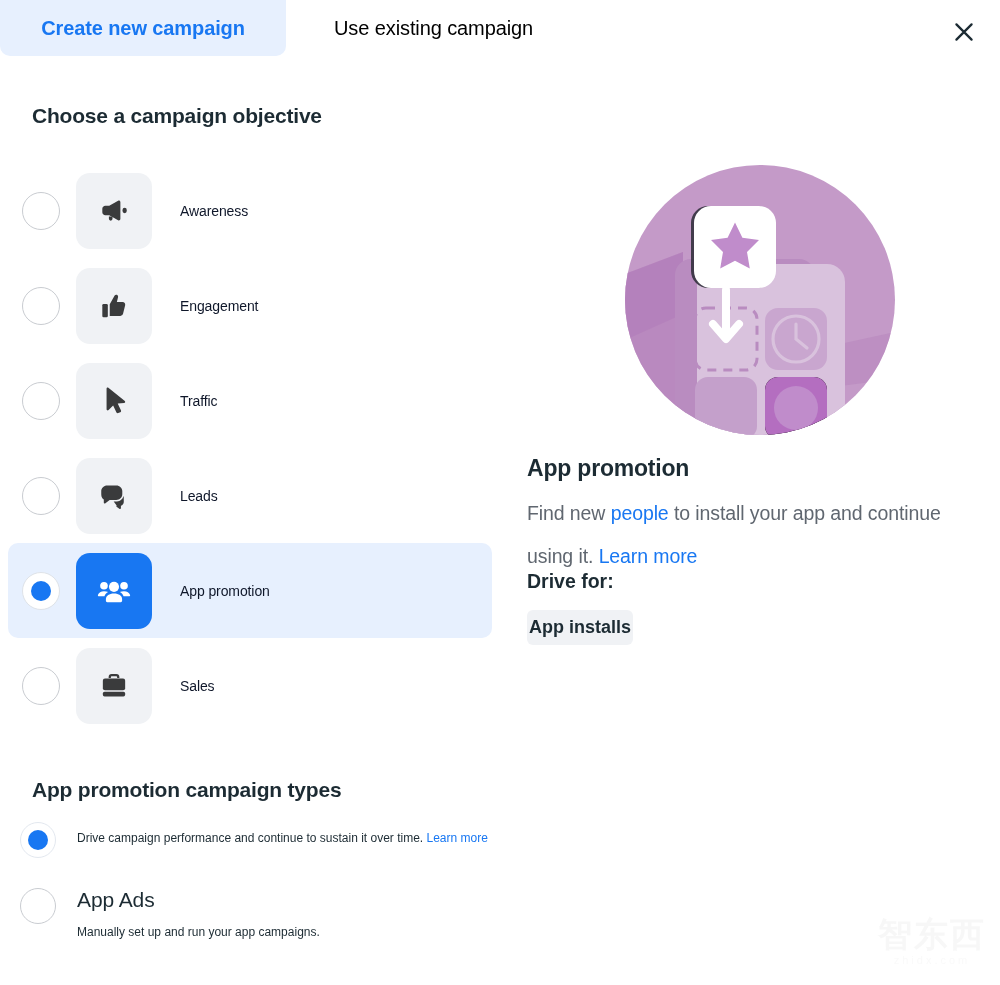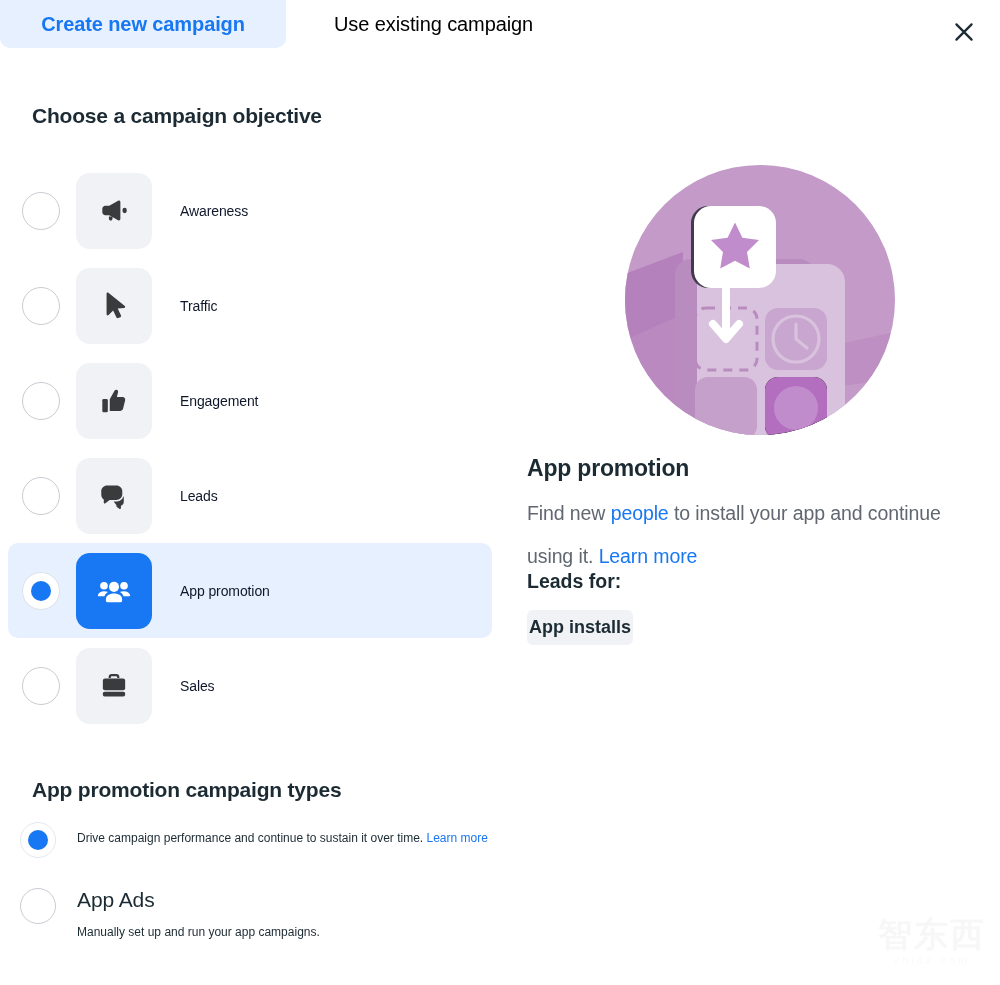--- a/index.html
+++ b/index.html
@@ -23,21 +23,21 @@
   
   .tabbar {
     position: absolute;
     top: 0; left: 0;
     width: 1000px;
     height: 58px;
     display: flex;
     align-items: flex-start;
   }
   .tab {
-    height: 48px;
+    height: 56px;
     display: flex;
     align-items: center;
     justify-content: center;
     padding: 12px 22px;
     font-size: 20px;
     letter-spacing: -0.1px;
     cursor: pointer;
     white-space: nowrap;
   }
   .tab.active {
@@ -309,35 +309,35 @@
           <path fill="#3a3b3c" d="M11.2 21.2h3.4v2.2a1.7 1.7 0 0 1-1.7 1.7 1.7 1.7 0 0 1-1.7-1.7v-2.2z"></path>
         </svg>
       </div>
       <div class="objective-label">Awareness</div>
     </div>
 
     <div class="objective-row">
       <div class="radio"></div>
       <div class="icon-tile">
         <svg width="34" height="34" viewBox="0 0 32 32">
-          <path fill="#3a3b3c" d="M9 4.4v19.3c0 1 1.2 1.5 1.9.8l4.3-4.3 3 6.5c.3.7 1.1 1 1.8.7l1.9-.9c.7-.3 1-1.2.6-1.9l-3-6.3 6-.4c1-.1 1.4-1.3.7-2L10.7 3.6c-.7-.7-1.7-.2-1.7.8z"></path>
-        </svg>
-      </div>
-      <div class="objective-label">Traffic</div>
+          <rect x="5" y="14" width="5.2" height="12.5" rx="1.2" fill="#3a3b3c"></rect>
+          <path fill="#3a3b3c" d="M12 14.3l4.6-8.1c.5-.9 1.7-1.1 2.5-.5.6.5.9 1.3.7 2l-1.1 4.6h5.4c1.6 0 2.8 1.5 2.4 3l-2 8.1c-.3 1.1-1.3 1.9-2.5 1.9H12V14.3z"></path>
+        </svg>
+      </div>
+      <div class="objective-label">Engagement</div>
     </div>
 
     <div class="objective-row">
       <div class="radio"></div>
       <div class="icon-tile">
         <svg width="34" height="34" viewBox="0 0 32 32">
-          <rect x="5" y="14" width="5.2" height="12.5" rx="1.2" fill="#3a3b3c"></rect>
-          <path fill="#3a3b3c" d="M12 14.3l4.6-8.1c.5-.9 1.7-1.1 2.5-.5.6.5.9 1.3.7 2l-1.1 4.6h5.4c1.6 0 2.8 1.5 2.4 3l-2 8.1c-.3 1.1-1.3 1.9-2.5 1.9H12V14.3z"></path>
-        </svg>
-      </div>
-      <div class="objective-label">Engagement</div>
+          <path fill="#3a3b3c" d="M9 4.4v19.3c0 1 1.2 1.5 1.9.8l4.3-4.3 3 6.5c.3.7 1.1 1 1.8.7l1.9-.9c.7-.3 1-1.2.6-1.9l-3-6.3 6-.4c1-.1 1.4-1.3.7-2L10.7 3.6c-.7-.7-1.7-.2-1.7.8z"></path>
+        </svg>
+      </div>
+      <div class="objective-label">Traffic</div>
     </div>
 
     <div class="objective-row">
       <div class="radio"></div>
       <div class="icon-tile">
         <svg width="34" height="34" viewBox="0 0 32 32">
           <path fill="#3a3b3c" d="M4 11.3C4 8.4 6.5 6 9.6 6h8.6c3.1 0 5.6 2.4 5.6 5.3v3.1c0 2.9-2.5 5.3-5.6 5.3h-6.3l-4 3.1c-.6.5-1.5 0-1.5-.8v-2.7C5 18.6 4 17 4 14.4v-3.1z"></path>
           <path fill="#3a3b3c" d="M19.3 21.2h-3.6l2.6 3.4c.3.4.2 1-.2 1.3l2.9 2.2c.6.5 1.5 0 1.5-.8v-2.1c1.6-.6 2.7-2 2.7-3.6v-3.9c0-.6-.1-1.1-.3-1.6-.6 2.9-3.1 5.1-6.1 5.1h.5z"></path>
         </svg>
       </div>
@@ -413,21 +413,21 @@
         </g>
       </svg>
     </div>
 
     <div class="info-heading">App promotion</div>
 
     <div class="info-desc">
       <span>Find new </span><span class="link">people</span><span> to install your app and continue using it. </span><span class="link">Learn more</span>
     </div>
 
-    <div class="good-for">Leads for:</div>
+    <div class="good-for">Drive for:</div>
 
     <div class="chips">
       <div class="chip">App installs</div>
     </div>
   </div>
 
   <div class="section-title" id="types-title">App promotion campaign types</div>
 
   <div class="types-list">
 

